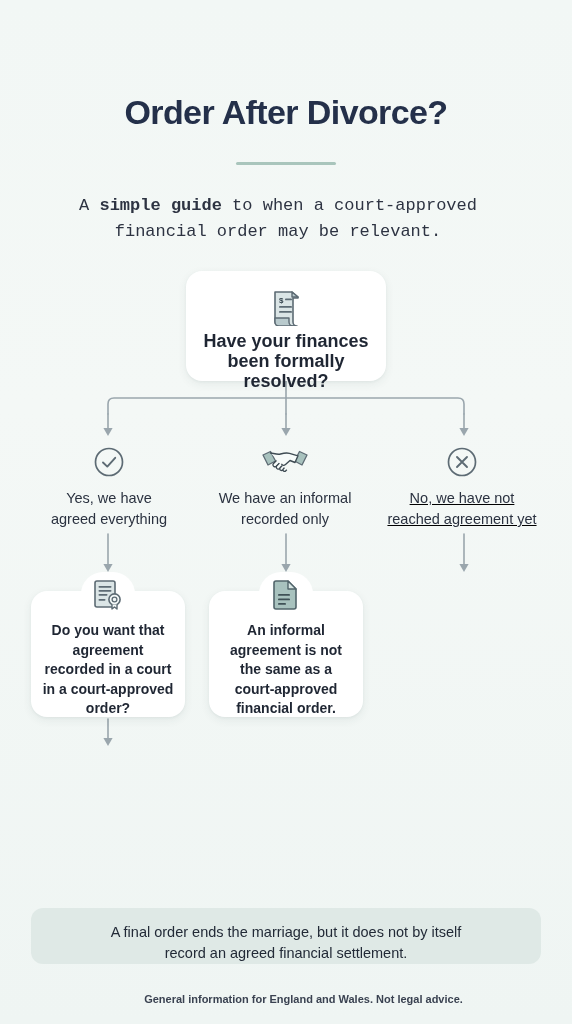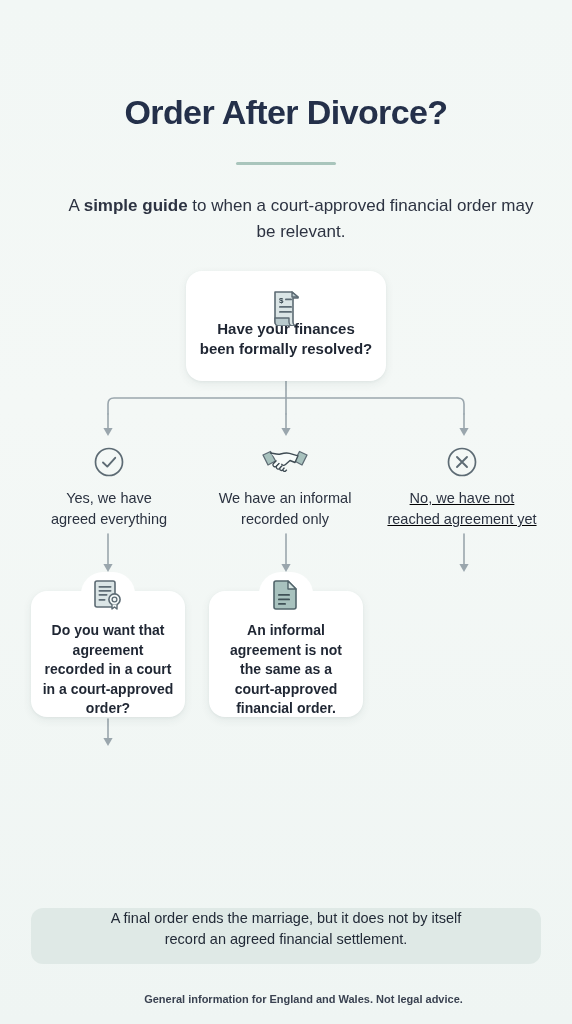--- a/index.html
+++ b/index.html
@@ -24,24 +24,25 @@
     letter-spacing:-0.6px;
     color:#24304a;
   }
   .divider {
     position:absolute; left:50%; top:162px;
     transform:translateX(-50%);
     width:100px; height:3px; border-radius:2px;
     background:#a9c5bc;
   }
   .subtitle {
-    position:absolute; left:61px; top:193px; width:480px;
+    position:absolute; left:38px; top:193px; width:480px;
     text-align:center;
     font-size:17px; line-height:26px; font-weight:400;
     color:#2d3342;
+    font-family:Liberation Mono, monospace;
   }
   .subtitle b { font-weight:700; }
 
   
   .card {
     position:absolute;
     background:#ffffff;
     border-radius:16px;
     box-shadow:0 3px 10px rgba(40,70,70,0.075), 0 1px 3px rgba(40,70,70,0.05);
   }
@@ -63,22 +64,23 @@
     text-align:center;
     color:#1f2633;
     font-weight:700;
   }
 
   
   #card-root {
     left:186px; top:271px; width:200px; height:110px;
   }
   #card-root .txt {
-    font-size:15px; line-height:20px;
+    font-size:18px; line-height:20px;
     padding:48px 12px 0;
+    margin-top:12px;
   }
   #card-root .ic {
     top:16px; width:36px; height:40px;
   }
 
   
   .card-row { width:154px; }
   #card-a { left:31px; top:591px; height:126px; }
   #card-b { left:209px; top:591px; height:126px; }
   #card-c { left:386px; top:591px; height:126px; }
@@ -104,21 +106,21 @@
   #branch-2 { left:200px; top:444px; }
   #branch-3 { left:377px; top:444px;text-decoration:underline; }
 
   
   #wires { position:absolute; left:0; top:0; width:572px; height:1024px; pointer-events:none; }
 
   
   #footer-banner {
     position:absolute; left:31px; top:908px; width:510px; height:56px;
     background:#dfe9e6; border-radius:12px;
-    display:flex; align-items:flex-start; justify-content:center;
+    display:flex; align-items:flex-end; justify-content:center;
   }
   #footer-banner .ftxt {
     text-align:center; font-size:14.5px; line-height:21px;
     color:#222a37; font-weight:400;
   }
   #disclaimer {
     position:absolute; left:0; top:991px; width:572px;
     text-align:center; font-size:11px; line-height:16px;
     color:#3a4251; font-weight:700;padding-left:35px;
   }

